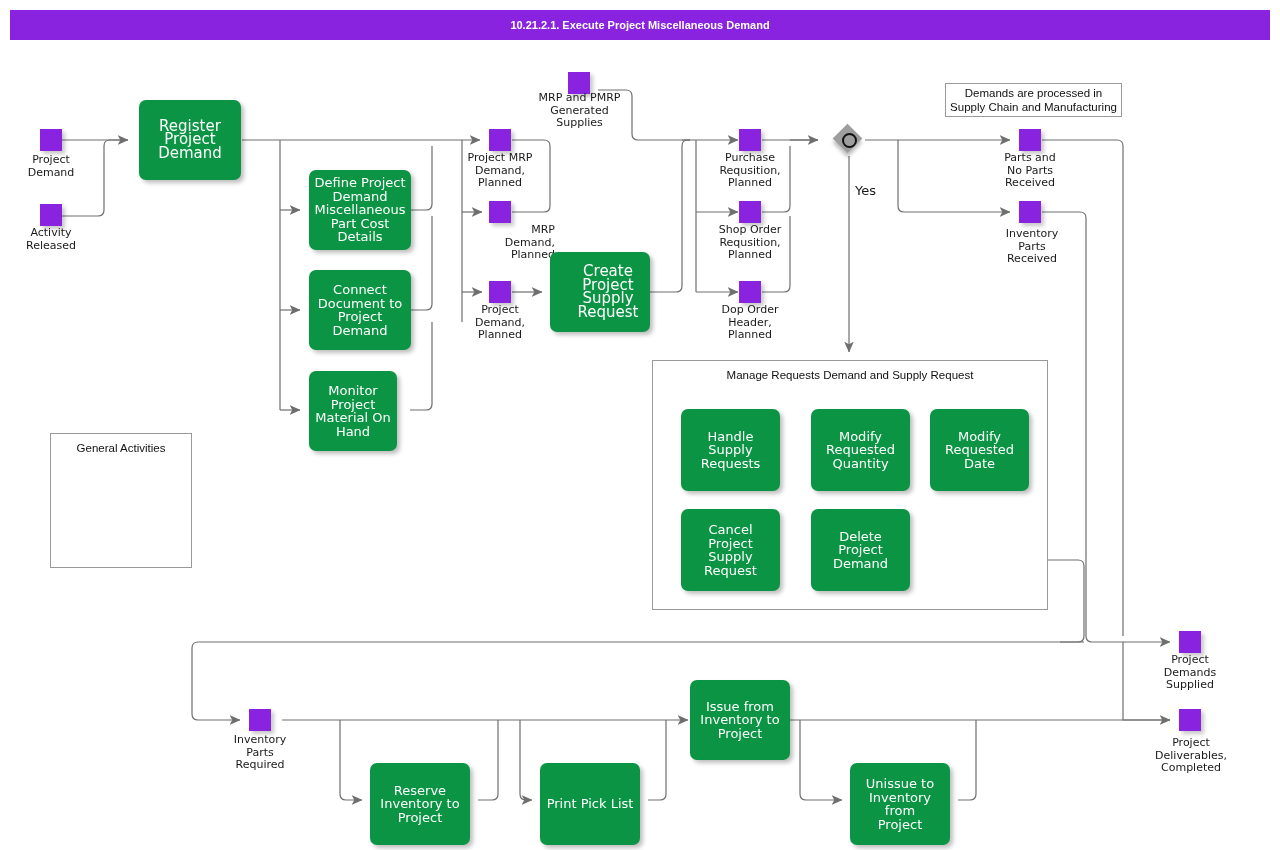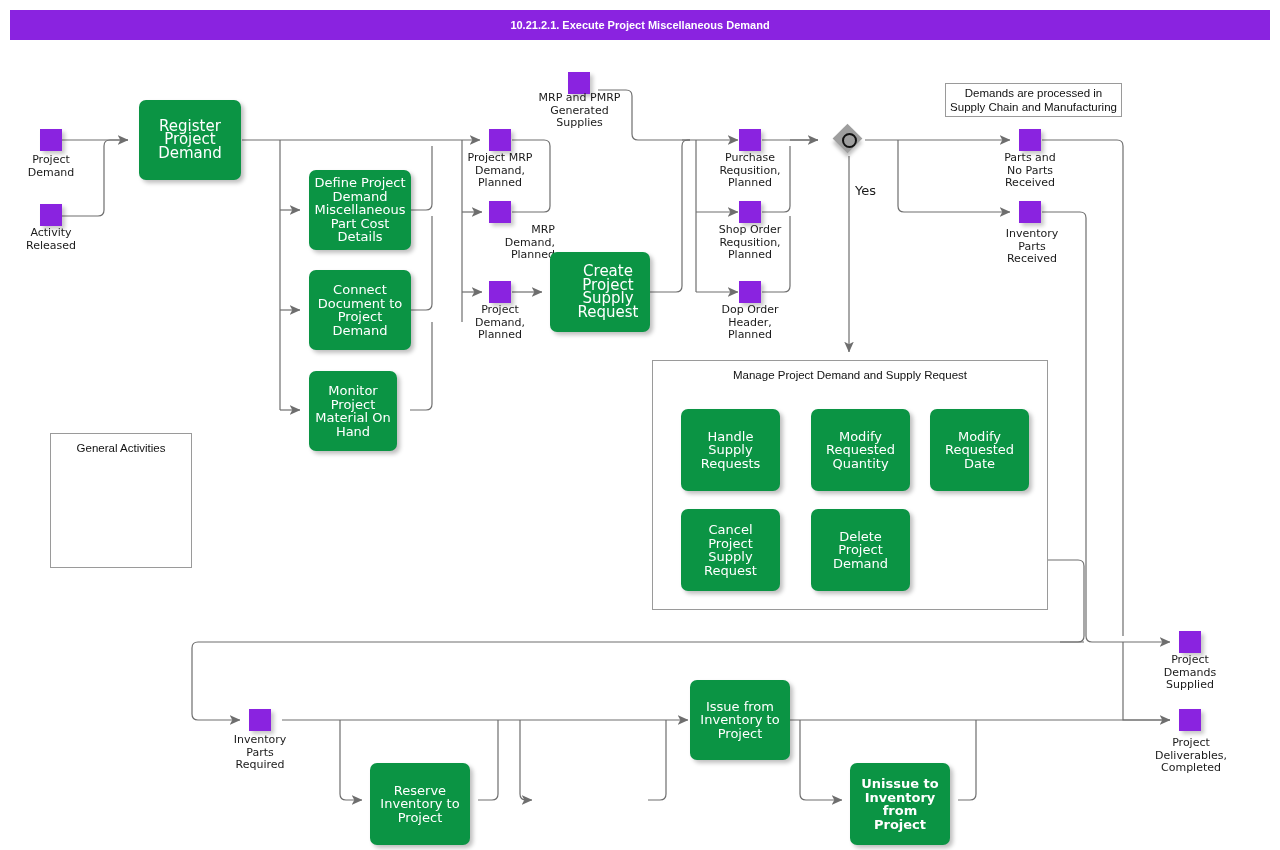--- a/index.html
+++ b/index.html
@@ -316,21 +316,21 @@
   <div class="edge-label" style="left:855px; top:183px;">Yes</div>
 
   <div class="note" style="left:945px; top:83px; width:177px; height:34px;">Demands are processed in
 Supply Chain and Manufacturing</div>
 
   <div class="group" style="left:50px; top:433px; width:142px; height:135px;">
     <div class="group-title">General Activities</div>
   </div>
 
   <div class="group" style="left:652px; top:360px; width:396px; height:250px;">
-    <div class="group-title">Manage Project Demand and Supply Request</div>
+    <div class="group-title">Manage Requests Demand and Supply Request</div>
   </div>
 
   <div class="act big" style="left:139px; top:100px; width:102px; height:80px; white-space:pre-line;">Register Project
 Demand</div>
 
   <div class="act" style="left:309px; top:170px; width:102px; height:80px; white-space:pre-line;">Define Project
 Demand
 Miscellaneous
 Part Cost Details</div>
 
@@ -353,20 +353,21 @@
   <div class="act" style="left:930px; top:409px; width:99px; height:82px; white-space:pre-line;">Modify
 Requested Date</div>
   <div class="act" style="left:681px; top:509px; width:99px; height:82px; white-space:pre-line;">Cancel Project
 Supply Request</div>
   <div class="act" style="left:811px; top:509px; width:99px; height:82px; white-space:pre-line;">Delete Project
 Demand</div>
 
   <div class="act" style="left:370px; top:763px; width:100px; height:82px; white-space:pre-line;">Reserve
 Inventory to
 Project</div>
+  <div class="act" style="left:540px; top:763px; width:100px; height:82px; white-space:pre-line;">Print Pick List</div>
   <div class="act" style="left:690px; top:680px; width:100px; height:80px; white-space:pre-line;">Issue from
 Inventory to
 Project</div>
-  <div class="act" style="left:850px; top:763px; width:100px; height:82px; white-space:pre-line;font-weight:bold;">Unissue to
+  <div class="act" style="left:850px; top:763px; width:100px; height:82px; white-space:pre-line;">Unissue to
 Inventory from
 Project</div>
 
 </div>
 
 </body></html>

